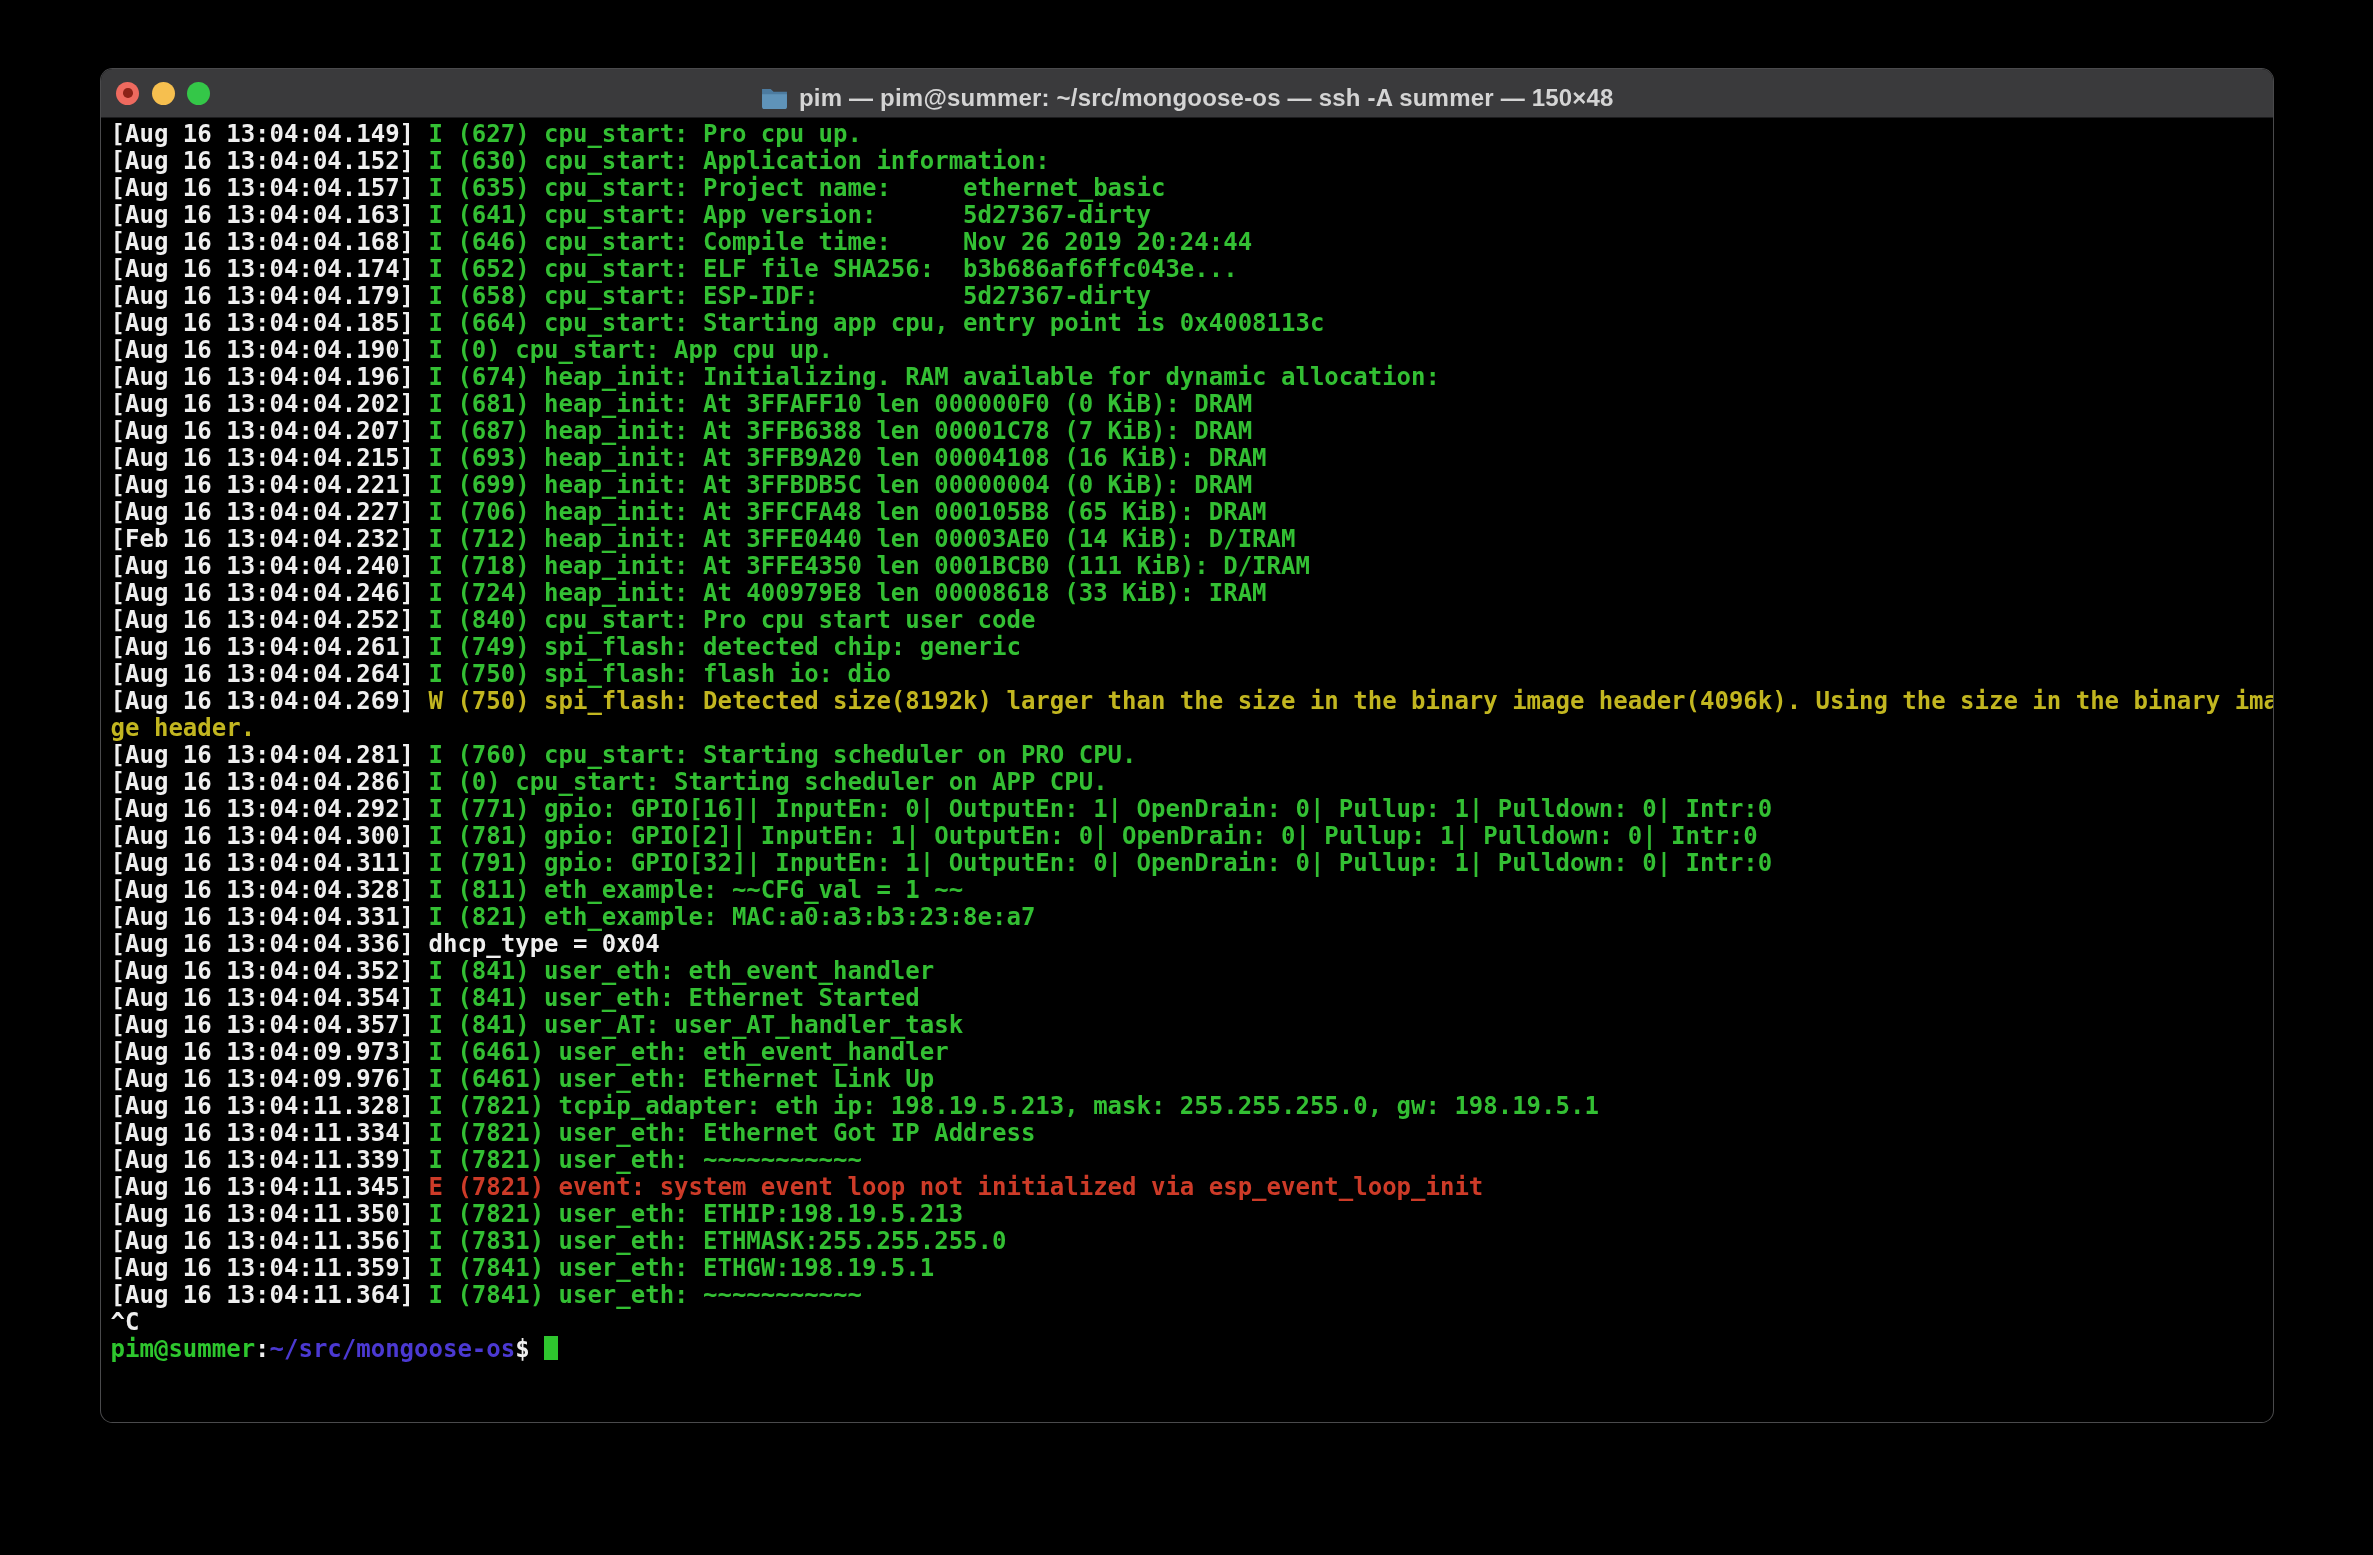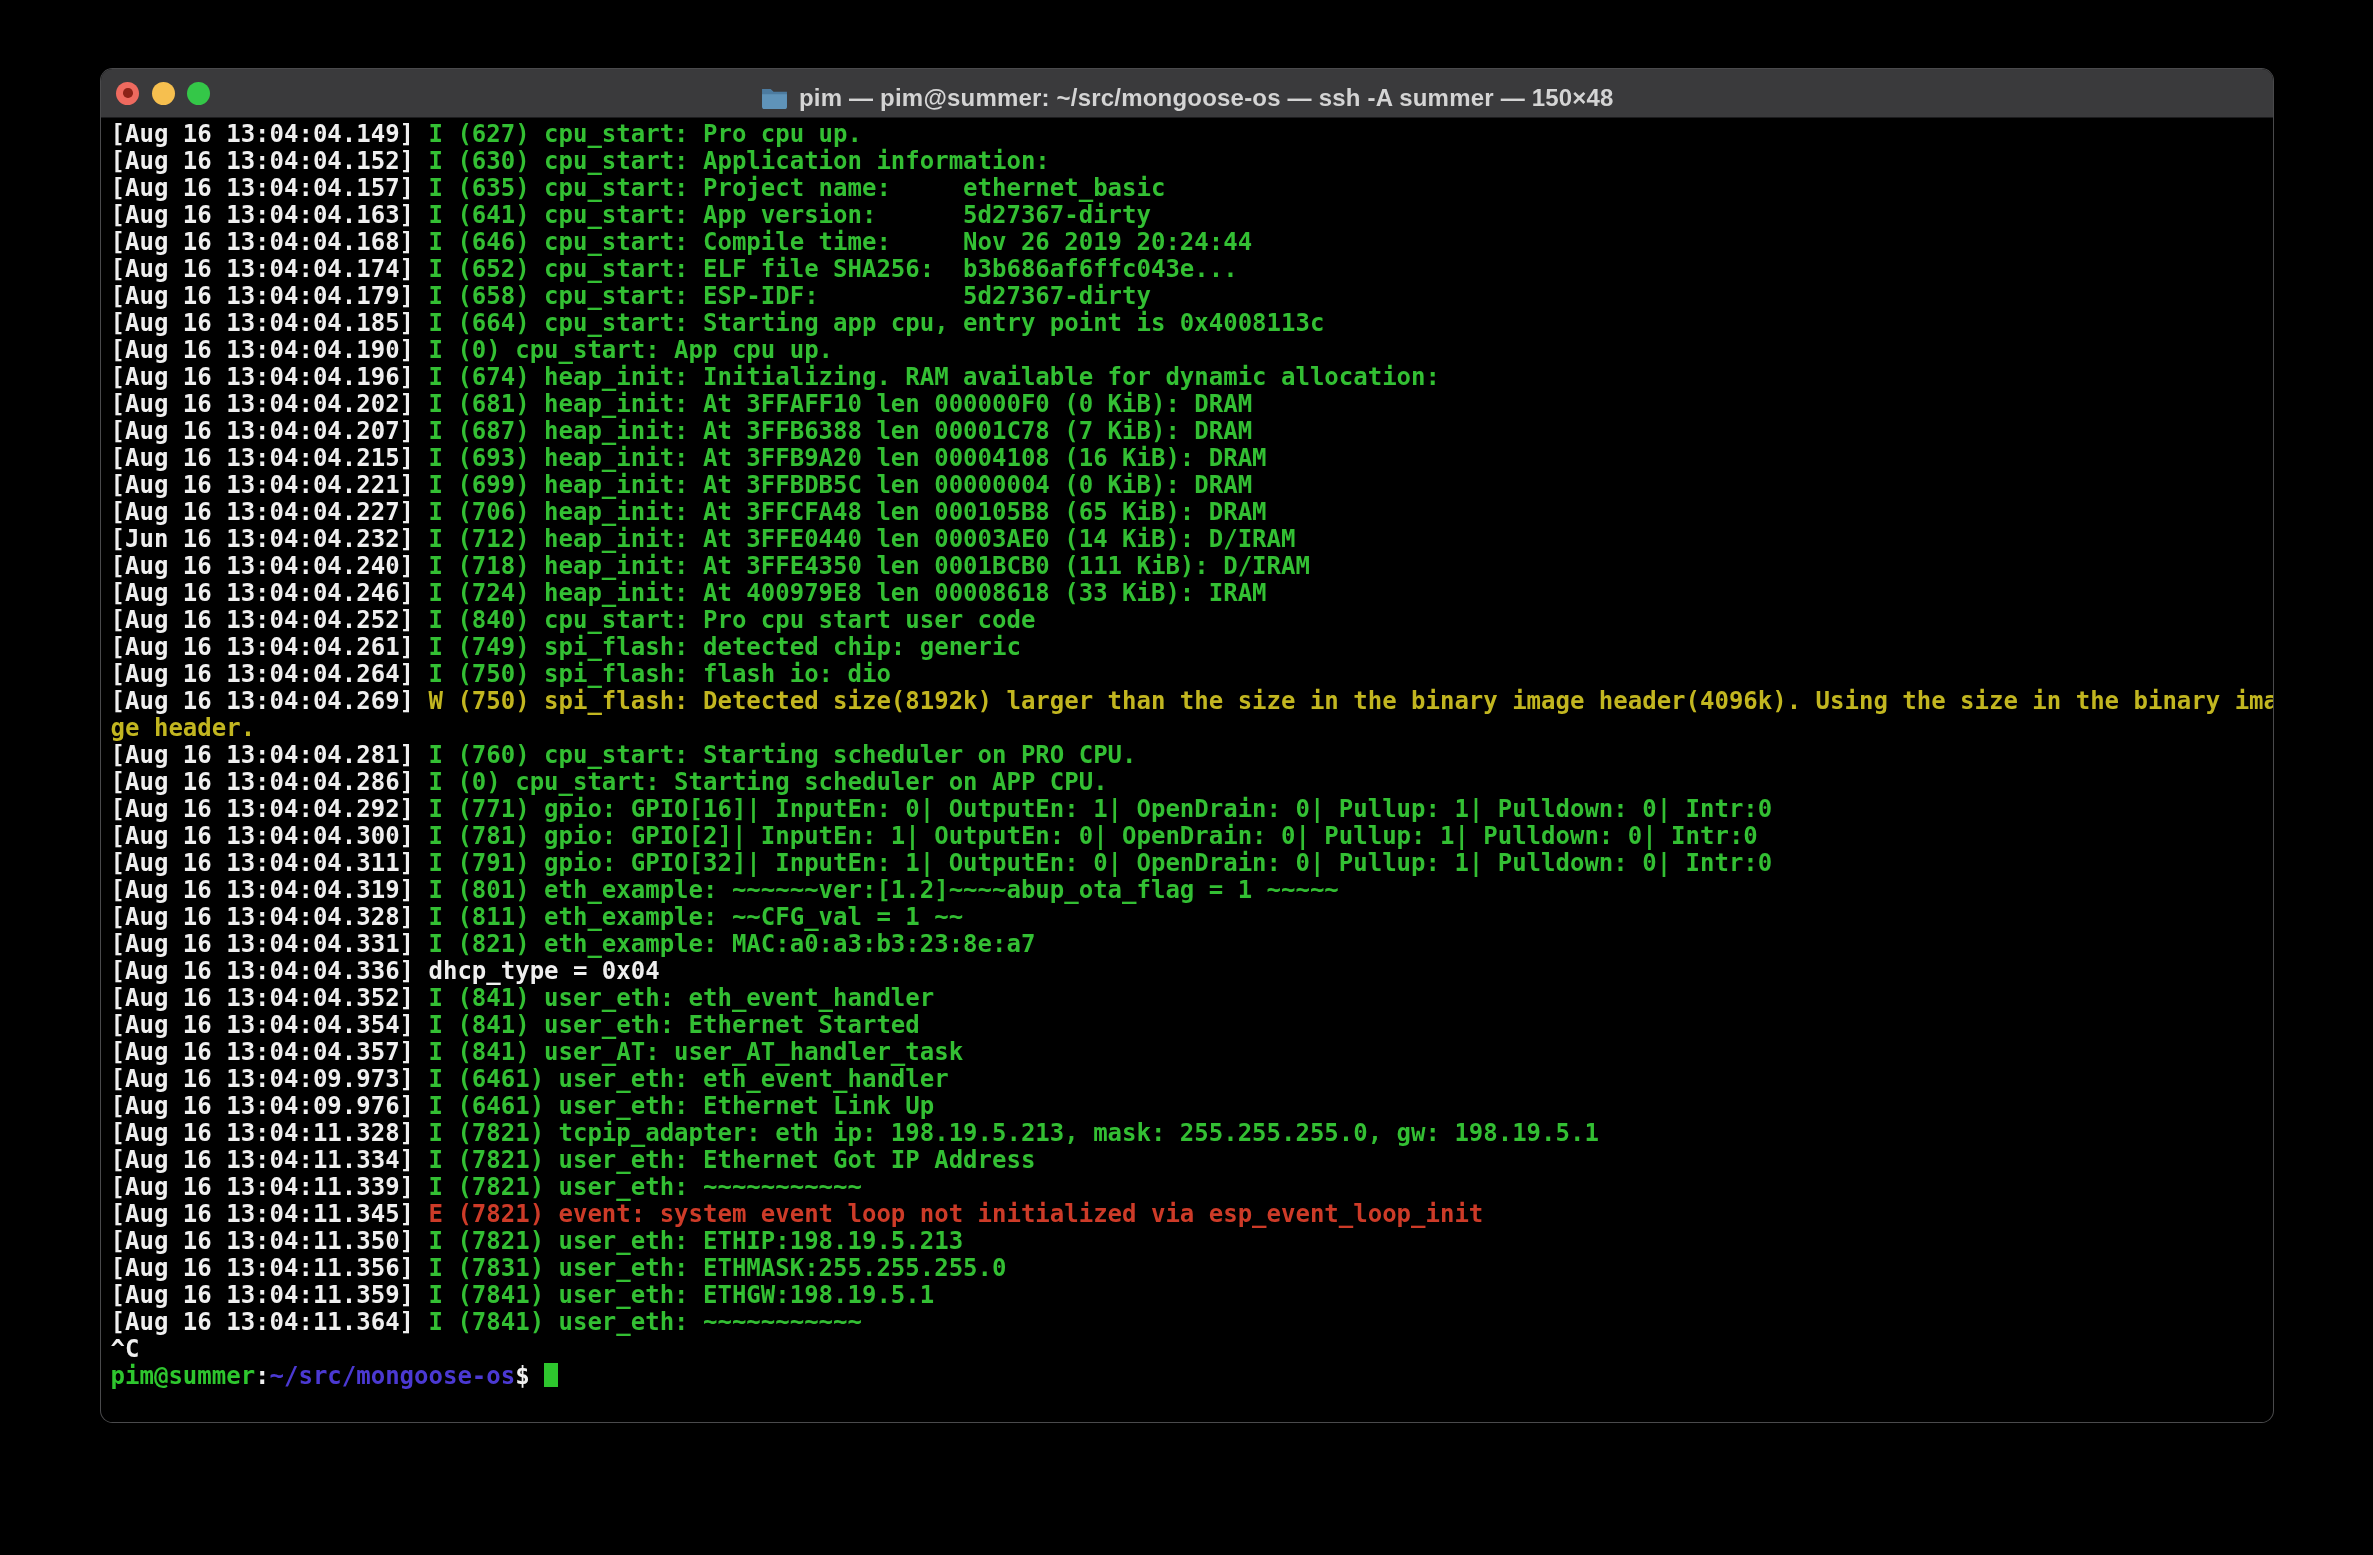--- a/index.html
+++ b/index.html
@@ -78,34 +78,33 @@
       <div class="line"><span class="ts">[Aug 16 13:04:04.174]</span><span class="info"> I (652) cpu_start: ELF file SHA256:  b3b686af6ffc043e...</span></div>
       <div class="line"><span class="ts">[Aug 16 13:04:04.179]</span><span class="info"> I (658) cpu_start: ESP-IDF:          5d27367-dirty</span></div>
       <div class="line"><span class="ts">[Aug 16 13:04:04.185]</span><span class="info"> I (664) cpu_start: Starting app cpu, entry point is 0x4008113c</span></div>
       <div class="line"><span class="ts">[Aug 16 13:04:04.190]</span><span class="info"> I (0) cpu_start: App cpu up.</span></div>
       <div class="line"><span class="ts">[Aug 16 13:04:04.196]</span><span class="info"> I (674) heap_init: Initializing. RAM available for dynamic allocation:</span></div>
       <div class="line"><span class="ts">[Aug 16 13:04:04.202]</span><span class="info"> I (681) heap_init: At 3FFAFF10 len 000000F0 (0 KiB): DRAM</span></div>
       <div class="line"><span class="ts">[Aug 16 13:04:04.207]</span><span class="info"> I (687) heap_init: At 3FFB6388 len 00001C78 (7 KiB): DRAM</span></div>
       <div class="line"><span class="ts">[Aug 16 13:04:04.215]</span><span class="info"> I (693) heap_init: At 3FFB9A20 len 00004108 (16 KiB): DRAM</span></div>
       <div class="line"><span class="ts">[Aug 16 13:04:04.221]</span><span class="info"> I (699) heap_init: At 3FFBDB5C len 00000004 (0 KiB): DRAM</span></div>
       <div class="line"><span class="ts">[Aug 16 13:04:04.227]</span><span class="info"> I (706) heap_init: At 3FFCFA48 len 000105B8 (65 KiB): DRAM</span></div>
-      <div class="line"><span class="ts">[Jun 16 13:04:04.232]</span><span class="info"> I (712) heap_init: At 3FFE0440 len 00003AE0 (14 KiB): D/IRAM</span></div>
+      <div class="line"><span class="ts">[Feb 16 13:04:04.232]</span><span class="info"> I (712) heap_init: At 3FFE0440 len 00003AE0 (14 KiB): D/IRAM</span></div>
       <div class="line"><span class="ts">[Aug 16 13:04:04.240]</span><span class="info"> I (718) heap_init: At 3FFE4350 len 0001BCB0 (111 KiB): D/IRAM</span></div>
       <div class="line"><span class="ts">[Aug 16 13:04:04.246]</span><span class="info"> I (724) heap_init: At 400979E8 len 00008618 (33 KiB): IRAM</span></div>
       <div class="line"><span class="ts">[Aug 16 13:04:04.252]</span><span class="info"> I (840) cpu_start: Pro cpu start user code</span></div>
       <div class="line"><span class="ts">[Aug 16 13:04:04.261]</span><span class="info"> I (749) spi_flash: detected chip: generic</span></div>
       <div class="line"><span class="ts">[Aug 16 13:04:04.264]</span><span class="info"> I (750) spi_flash: flash io: dio</span></div>
       <div class="line"><span class="ts">[Aug 16 13:04:04.269]</span><span class="warn"> W (750) spi_flash: Detected size(8192k) larger than the size in the binary image header(4096k). Using the size in the binary ima</span></div>
       <div class="line"><span class="warn">ge header.</span></div>
       <div class="line"><span class="ts">[Aug 16 13:04:04.281]</span><span class="info"> I (760) cpu_start: Starting scheduler on PRO CPU.</span></div>
       <div class="line"><span class="ts">[Aug 16 13:04:04.286]</span><span class="info"> I (0) cpu_start: Starting scheduler on APP CPU.</span></div>
       <div class="line"><span class="ts">[Aug 16 13:04:04.292]</span><span class="info"> I (771) gpio: GPIO[16]| InputEn: 0| OutputEn: 1| OpenDrain: 0| Pullup: 1| Pulldown: 0| Intr:0</span></div>
       <div class="line"><span class="ts">[Aug 16 13:04:04.300]</span><span class="info"> I (781) gpio: GPIO[2]| InputEn: 1| OutputEn: 0| OpenDrain: 0| Pullup: 1| Pulldown: 0| Intr:0</span></div>
       <div class="line"><span class="ts">[Aug 16 13:04:04.311]</span><span class="info"> I (791) gpio: GPIO[32]| InputEn: 1| OutputEn: 0| OpenDrain: 0| Pullup: 1| Pulldown: 0| Intr:0</span></div>
-      <div class="line"><span class="ts">[Aug 16 13:04:04.319]</span><span class="info"> I (801) eth_example: ~~~~~~ver:[1.2]~~~~abup_ota_flag = 1 ~~~~~</span></div>
       <div class="line"><span class="ts">[Aug 16 13:04:04.328]</span><span class="info"> I (811) eth_example: ~~CFG_val = 1 ~~</span></div>
       <div class="line"><span class="ts">[Aug 16 13:04:04.331]</span><span class="info"> I (821) eth_example: MAC:a0:a3:b3:23:8e:a7</span></div>
       <div class="line"><span class="ts">[Aug 16 13:04:04.336]</span><span class="plain"> dhcp_type = 0x04</span></div>
       <div class="line"><span class="ts">[Aug 16 13:04:04.352]</span><span class="info"> I (841) user_eth: eth_event_handler</span></div>
       <div class="line"><span class="ts">[Aug 16 13:04:04.354]</span><span class="info"> I (841) user_eth: Ethernet Started</span></div>
       <div class="line"><span class="ts">[Aug 16 13:04:04.357]</span><span class="info"> I (841) user_AT: user_AT_handler_task</span></div>
       <div class="line"><span class="ts">[Aug 16 13:04:09.973]</span><span class="info"> I (6461) user_eth: eth_event_handler</span></div>
       <div class="line"><span class="ts">[Aug 16 13:04:09.976]</span><span class="info"> I (6461) user_eth: Ethernet Link Up</span></div>
       <div class="line"><span class="ts">[Aug 16 13:04:11.328]</span><span class="info"> I (7821) tcpip_adapter: eth ip: 198.19.5.213, mask: 255.255.255.0, gw: 198.19.5.1</span></div>
       <div class="line"><span class="ts">[Aug 16 13:04:11.334]</span><span class="info"> I (7821) user_eth: Ethernet Got IP Address</span></div>

